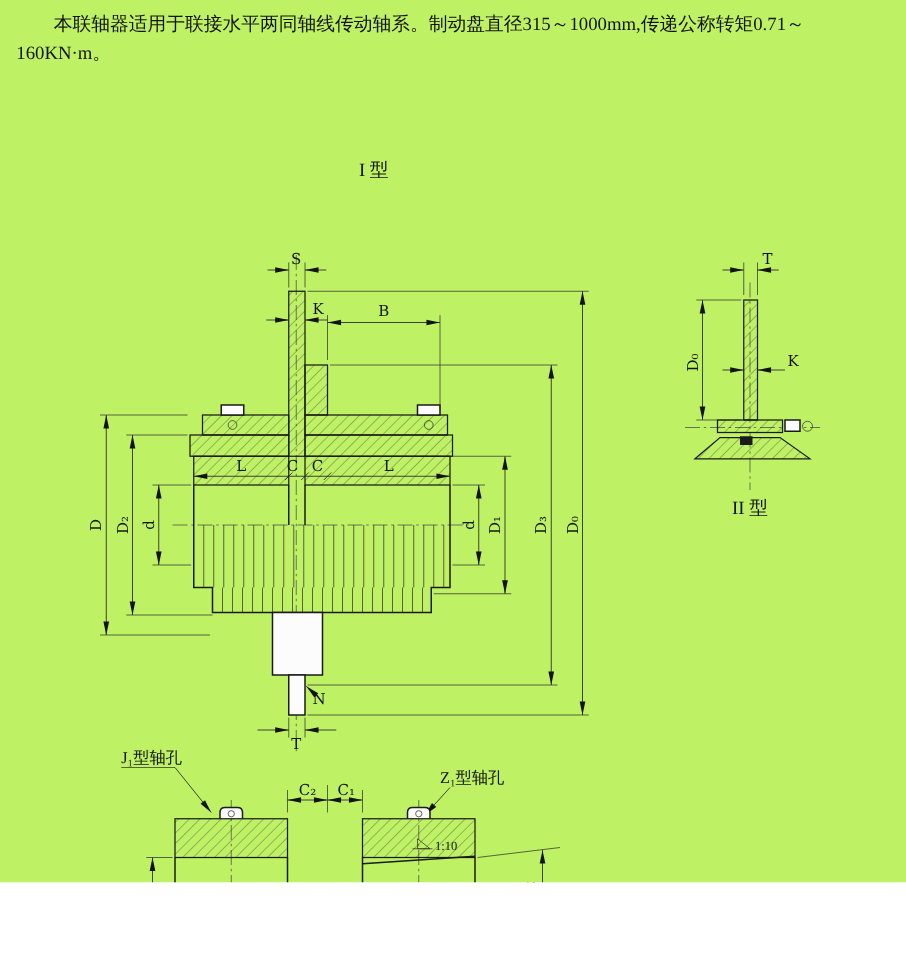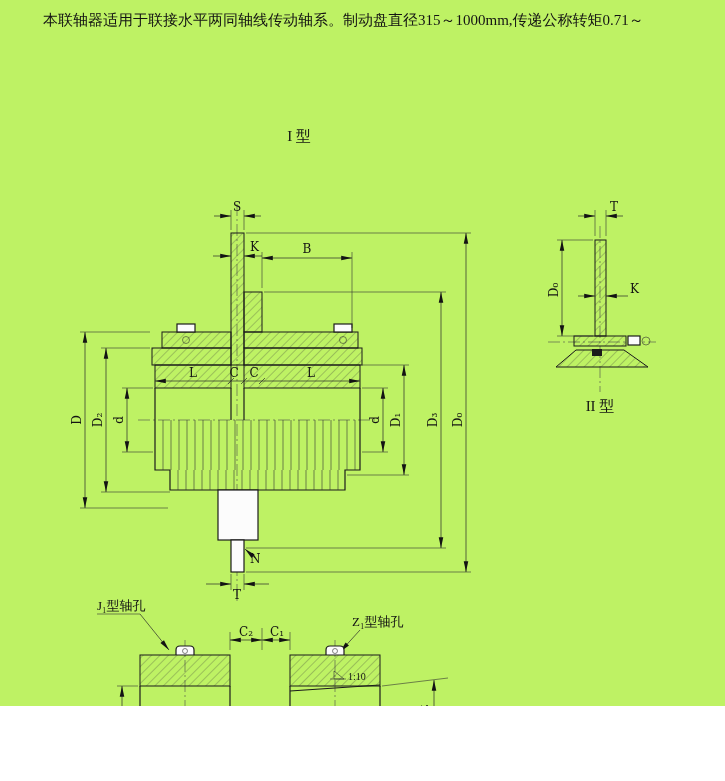--- a/index.html
+++ b/index.html
@@ -28,20 +28,21 @@
   text.t  { font-size:15px; fill:#131313; }
   text.sm { font-size:10px; fill:#131313; }
 </style>
 </head>
 <body>
 
 <div class="page">
 
   <div class="intro">
     <div class="l1">本联轴器适用于联接水平两同轴线传动轴系。制动盘直径315～1000mm,传递公称转矩0.71～</div>
+    <div class="l2">160KN·m。</div>
   </div>
 
   <svg class="draw" width="725" height="781" viewBox="0 0 725 781" xmlns="http://www.w3.org/2000/svg">
     <defs>
       <pattern id="hatch" width="6" height="6" patternUnits="userSpaceOnUse" patternTransform="rotate(45)">
         <line x1="0" y1="0" x2="0" y2="6" stroke="#3a3a3a" stroke-width="0.55"></line>
       </pattern>
       <marker id="arr" viewBox="0 0 12 12" refX="11" refY="6" markerWidth="13" markerHeight="13" markerUnits="userSpaceOnUse" orient="auto-start-reverse">
         <path d="M1,3.9 L11,6 L1,8.1 Z" fill="#131313"></path>
       </marker>

